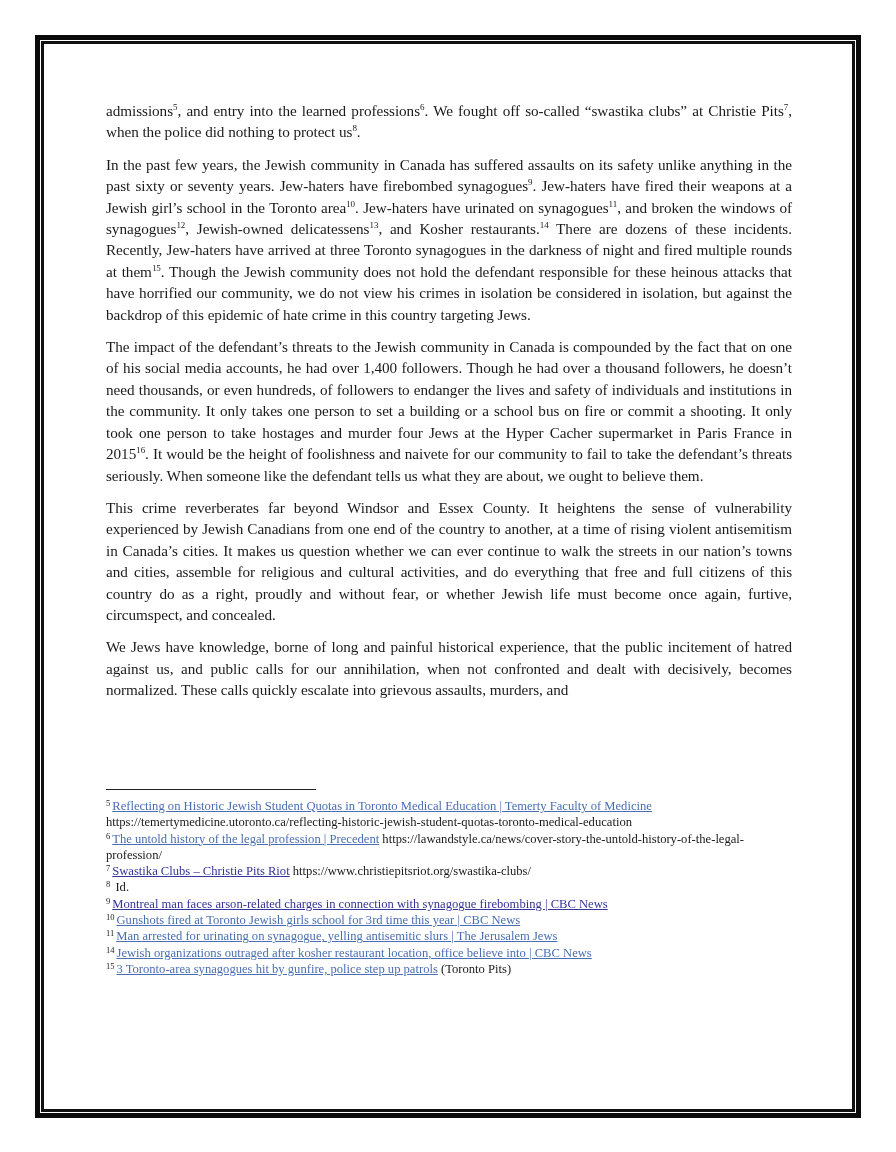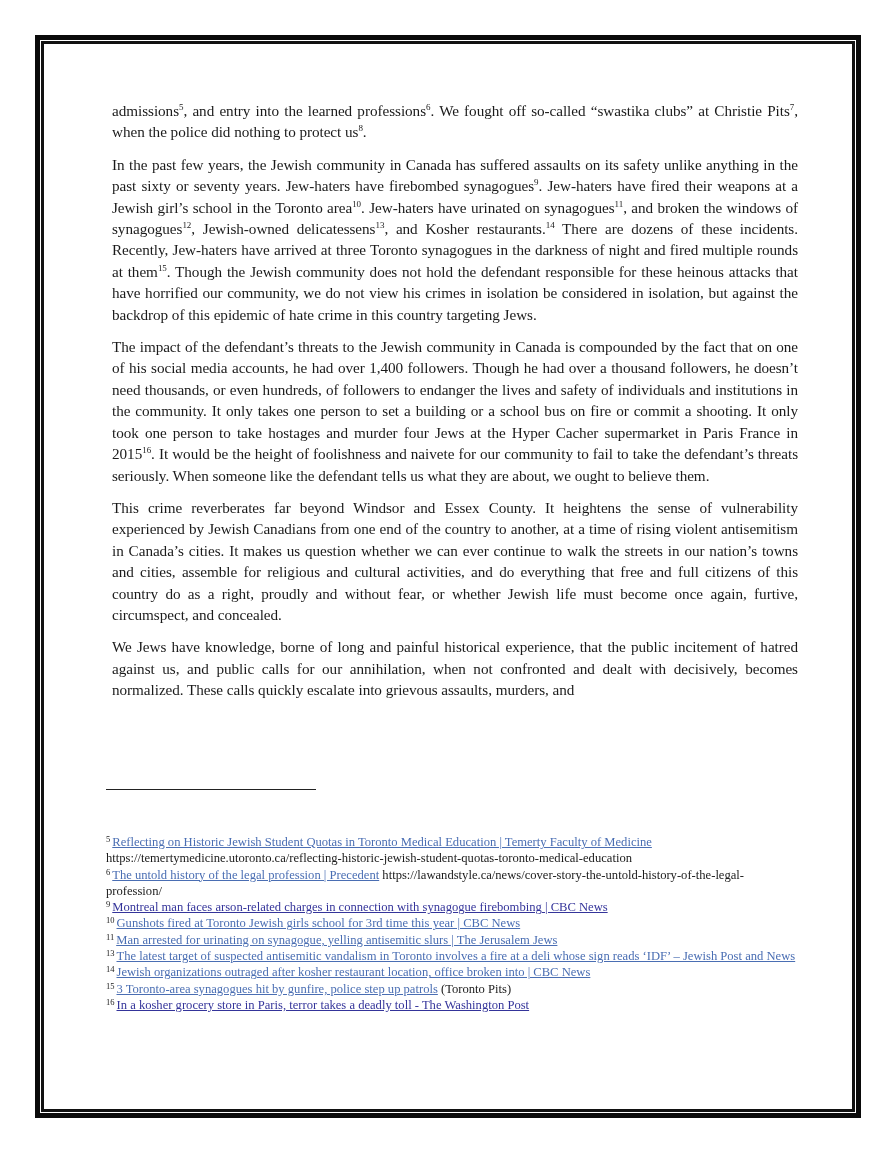--- a/index.html
+++ b/index.html
@@ -26,21 +26,21 @@
     background: #fff;
   }
   .frame-inner {
     position: absolute;
     left: 1px; top: 1px; right: 1px; bottom: 1px;
     border: 3px solid #111;
     box-sizing: border-box;
   }
   .page {
     position: absolute;
-    left: 112px;
+    left: 106px;
     top: 100px;
     width: 686px;
   }
   p.body {
     margin: 0 0 11px 0;
     font-size: 15.2px;
     line-height: 21.4px;
     text-align: justify;
     letter-spacing: -0.05px;
   }
@@ -57,21 +57,20 @@
     height: 0;
     border-top: 1.2px solid #222;
   }
   .footnotes {
     position: absolute;
     left: 106px;
     top: 798px;
     width: 690px;
     font-size: 12.6px;
     line-height: 16.3px;
-    margin-top: 36px;
   }
   .fn {
     margin: 0;
   }
   .fn .num {
     font-size: 8.5px;
     vertical-align: 4px;
     line-height: 0;
     margin-right: 2px;
     color: #222;
@@ -100,20 +99,20 @@
     <p class="body"><span>The impact of the defendant’s threats to the Jewish community in Canada is compounded by the fact that on one of his social media accounts, he had over 1,400 followers.  Though he had over a thousand followers, he doesn’t need thousands, or even hundreds, of followers to endanger the lives and safety of individuals and institutions in the community.  It only takes one person to set a building or a school bus on fire or commit a shooting.  It only took one person to take hostages and murder four Jews at the Hyper Cacher supermarket in Paris France in 2015</span><sup>16</sup><span>.  It would be the height of foolishness and naivete for our community to fail to take the defendant’s threats seriously.  When someone like the defendant tells us what they are about, we ought to believe them.</span></p>
     <p class="body"><span>This crime reverberates far beyond Windsor and Essex County. It heightens the sense of vulnerability experienced by Jewish Canadians from one end of the country to another, at a time of rising violent antisemitism in Canada’s cities.  It makes us question whether we can ever continue to walk the streets in our nation’s towns and cities, assemble for religious and cultural activities, and do everything that free and full citizens of this country do as a right, proudly and without fear, or whether Jewish life must become once again, furtive, circumspect, and concealed.</span></p>
     <p class="body"><span>We Jews have knowledge, borne of long and painful historical experience, that the public incitement of hatred against us, and public calls for our annihilation, when not confronted and dealt with decisively, becomes normalized.  These calls quickly escalate into grievous assaults, murders, and</span></p>
   </div>
 
 <div class="fn-rule"></div>
 
 <div class="footnotes" id="footnotes-container">
     <div class="fn"><span class="num">5</span><a>Reflecting on Historic Jewish Student Quotas in Toronto Medical Education | Temerty Faculty of Medicine</a><span class="plain"> https://temertymedicine.utoronto.ca/reflecting-historic-jewish-student-quotas-toronto-medical-education</span></div>
     <div class="fn"><span class="num">6</span><a>The untold history of the legal profession | Precedent</a><span class="plain">  https://lawandstyle.ca/news/cover-story-the-untold-history-of-the-legal-profession/</span></div>
+    <div class="fn"><span class="num">7</span><a class="visited">Swastika Clubs – Christie Pits Riot</a><span class="plain"> https://www.christiepitsriot.org/swastika-clubs/</span></div>
+    <div class="fn"><span class="num">8</span><span class="plain"> Id.</span></div>
     <div class="fn"><span class="num">9</span><a class="visited">Montreal man faces arson-related charges in connection with synagogue firebombing | CBC News</a></div>
     <div class="fn"><span class="num">10</span><a>Gunshots fired at Toronto Jewish girls school for 3rd time this year | CBC News</a></div>
     <div class="fn"><span class="num">11</span><a>Man arrested for urinating on synagogue, yelling antisemitic slurs | The Jerusalem Jews</a></div>
-    <div class="fn"><span class="num">13</span><a>The latest target of suspected antisemitic vandalism in Toronto involves a fire at a deli whose sign reads ‘IDF’ – Jewish Post and News</a></div>
-    <div class="fn"><span class="num">14</span><a>Jewish organizations outraged after kosher restaurant location, office broken into | CBC News</a></div>
+    <div class="fn"><span class="num">14</span><a>Jewish organizations outraged after kosher restaurant location, office believe into | CBC News</a></div>
     <div class="fn"><span class="num">15</span><a>3 Toronto-area synagogues hit by gunfire, police step up patrols</a><span class="plain"> (Toronto Pits)</span></div>
-    <div class="fn"><span class="num">16</span><a class="visited">In a kosher grocery store in Paris, terror takes a deadly toll - The Washington Post</a></div>
   </div>
 
 </body></html>

